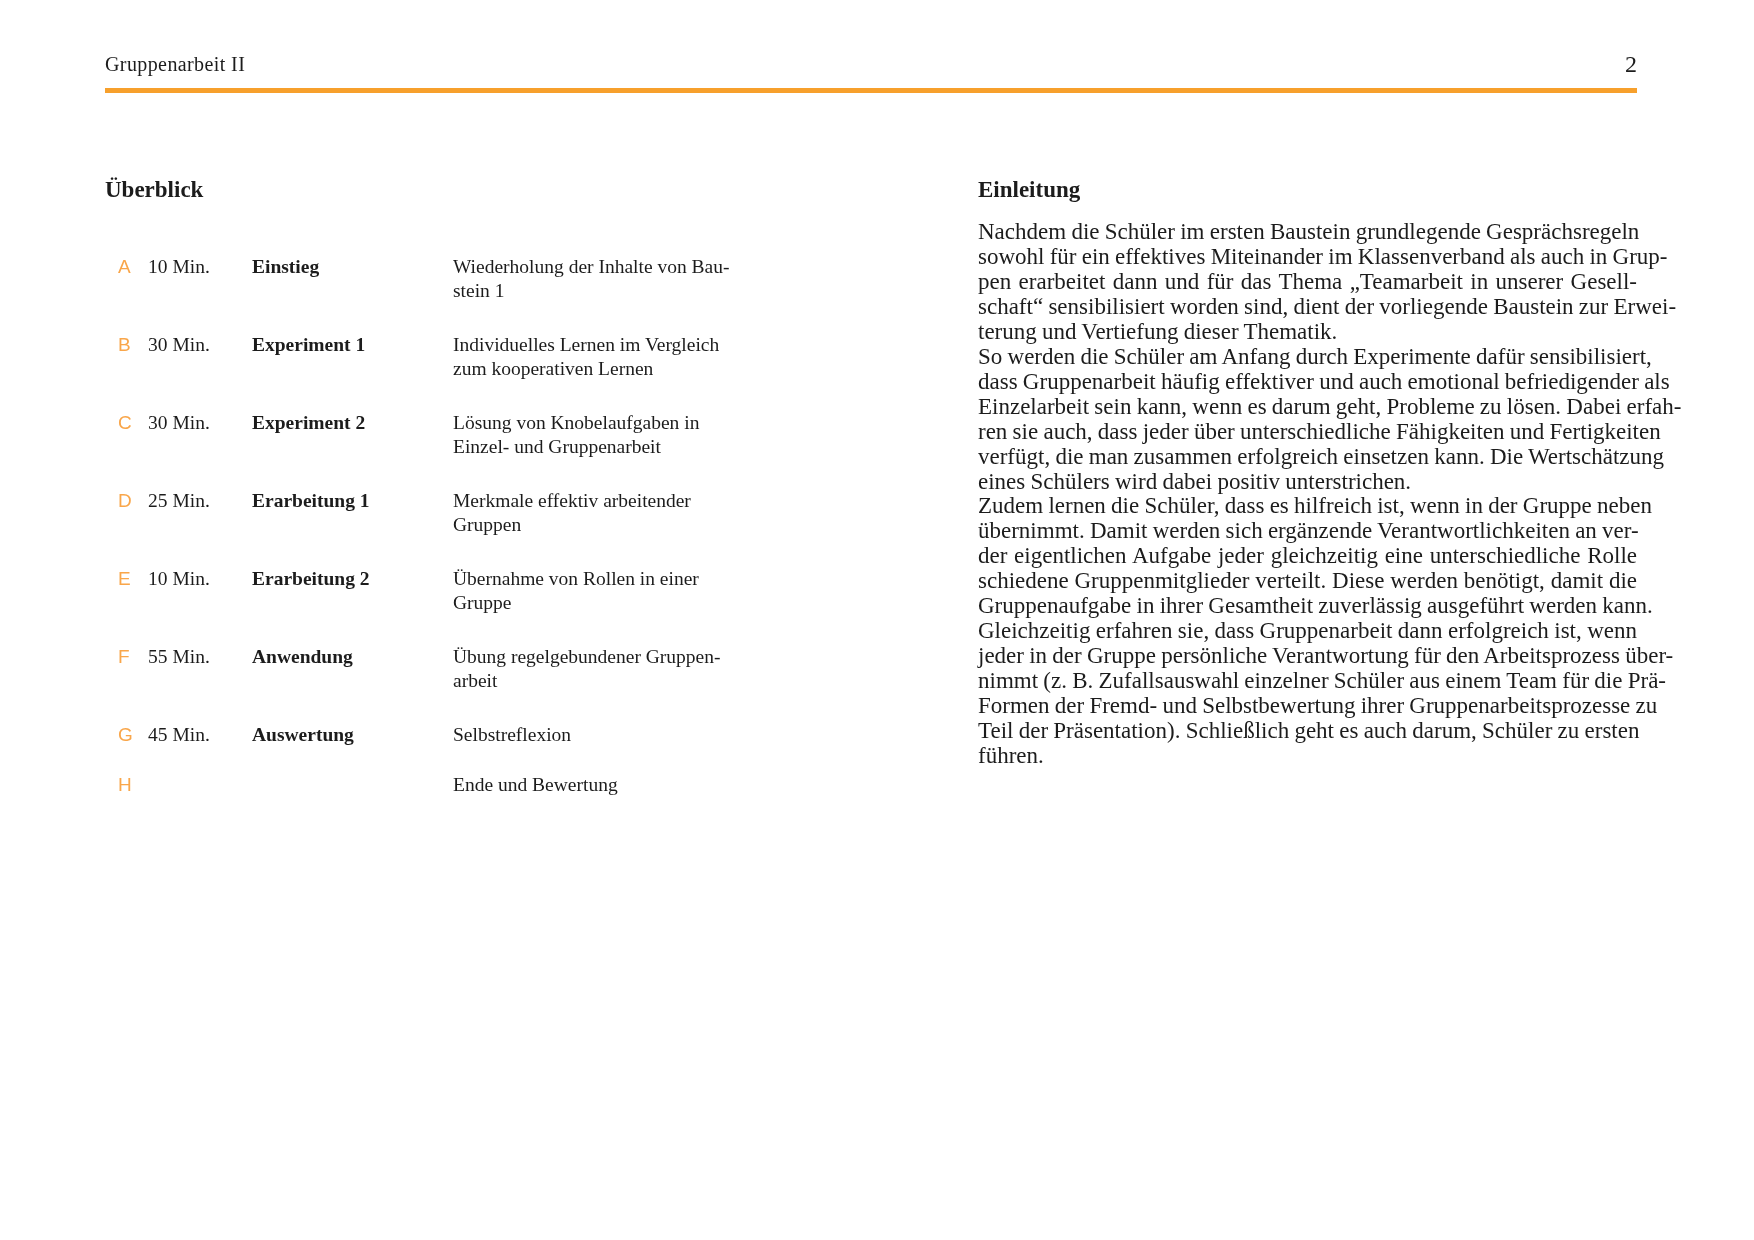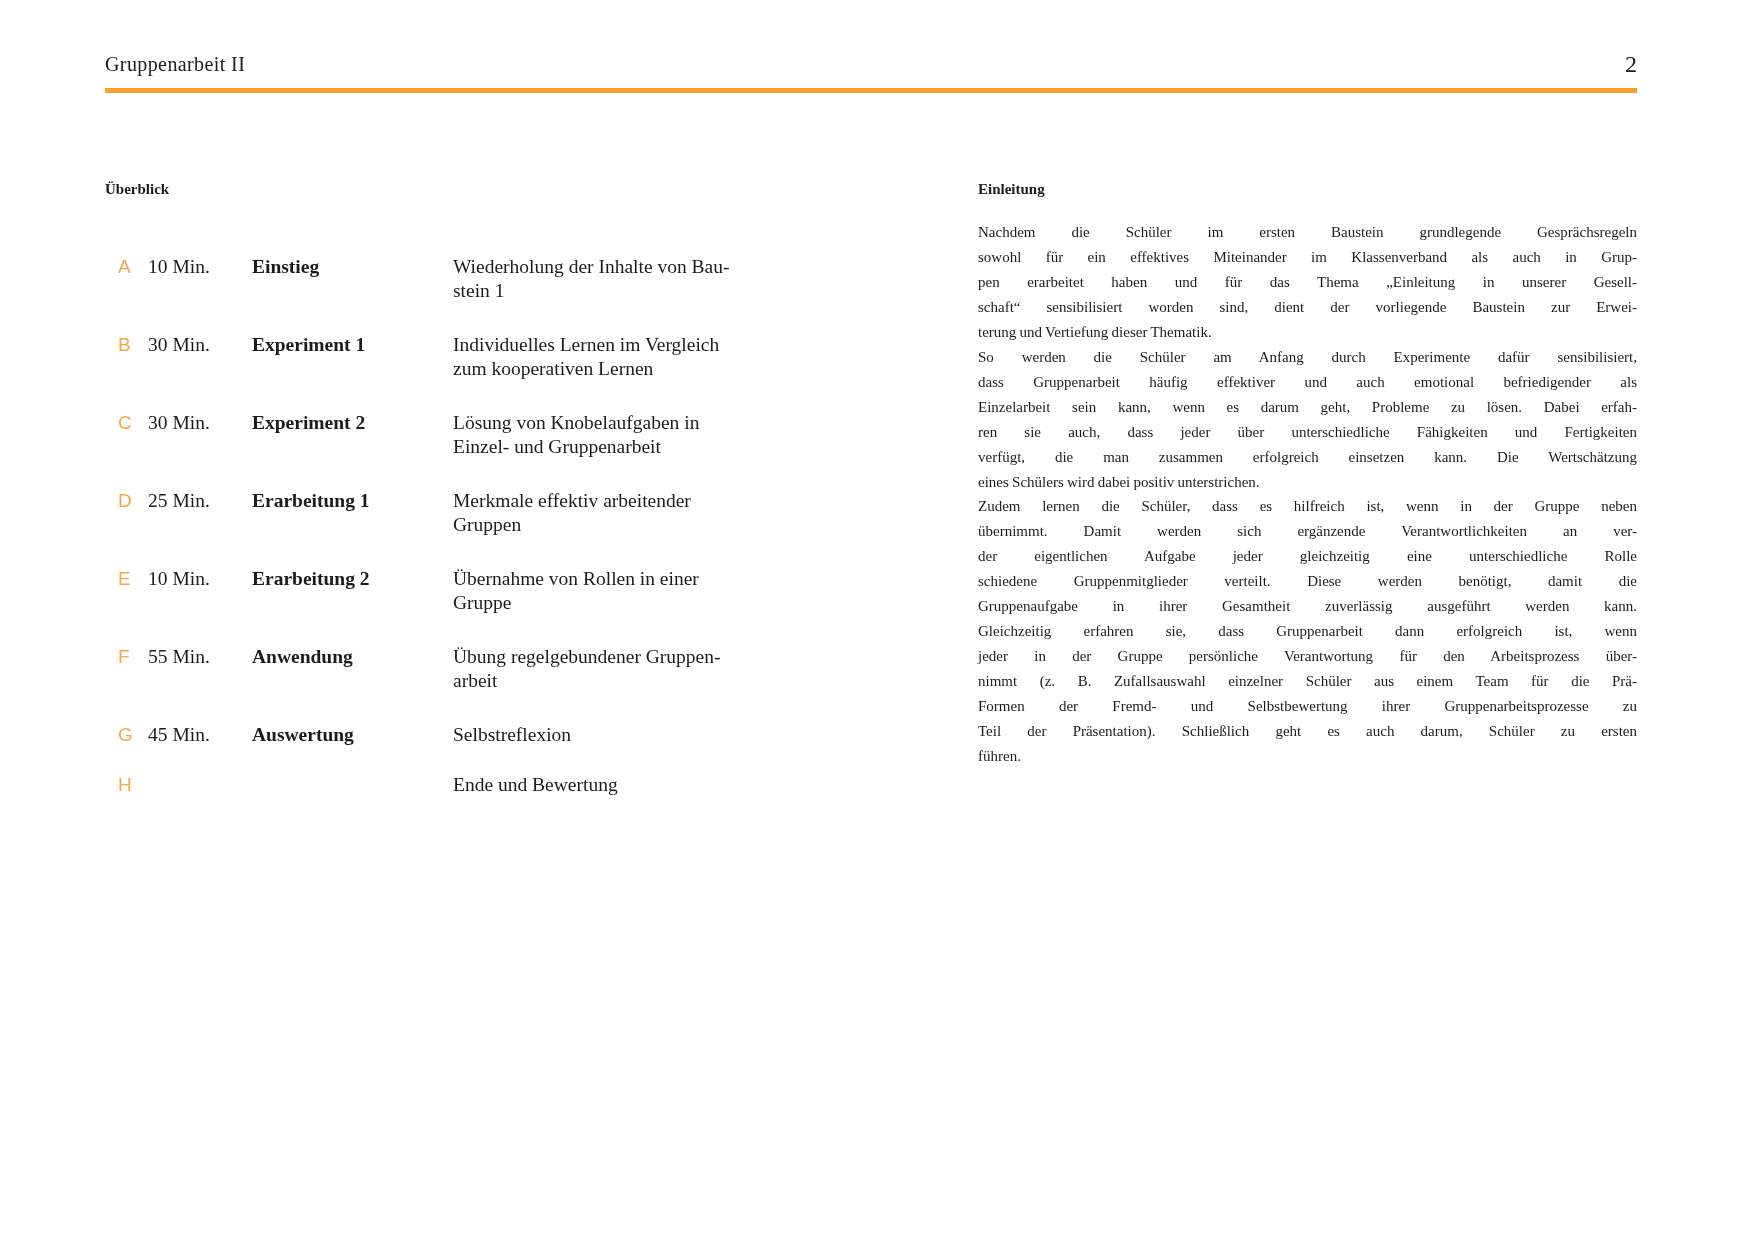--- a/index.html
+++ b/index.html
@@ -22,21 +22,21 @@
     font-size: 24px; line-height: 28px; text-align: right;
   }
   .header-rule {
     position: absolute; left: 105px; top: 88px;
     width: 1532px; height: 5px;
     background: var(--rule-color, #F7A02C);
   }
 
   .section-heading {
     position: absolute; top: 176px;
-    font-size: 15px; line-height: 27px; font-weight: bold;
+    font-size: 23px; line-height: 27px; font-weight: bold;
   }
   .overview-heading  { left: 105px; }
   .einleitung-heading{ left: 978px; }
 
   .overview-table {
     position: absolute; left: 105px; top: 255px; width: 700px;
   }
   .row {
     display: grid;
     grid-template-columns: 30px 104px 173px 1fr;
@@ -52,21 +52,21 @@
     color: var(--letter-color, #F9A64A);
   }
   .row-time  { }
   .row-phase { font-weight: bold; }
   .row-description { white-space: pre-line; margin-left: 28px; }
 
   .einleitung-body {
     position: absolute; left: 978px; top: 220px; width: 659px;
   }
   .line {
-    font-size: 15px; line-height: 24.95px;
+    font-size: 23px; line-height: 24.95px;
     white-space: nowrap;
     text-align: justify;
     text-align-last: justify;
     word-spacing: -0.5px;
   }
   .line.pl { text-align-last: left; }
 </style>
 </head>
 <body style="--rule-color: #F7A02C; --letter-color: #F9A64A;">
 
@@ -131,21 +131,21 @@
         <div class="row-time"></div>
         <div class="row-phase"></div>
         <div class="row-description">Ende und Bewertung</div>
       </div>
     </div>
 
   <div class="section-heading einleitung-heading">Einleitung</div>
   <div class="einleitung-body">
       <div class="line">Nachdem die Schüler im ersten Baustein grundlegende Gesprächsregeln</div>
       <div class="line">sowohl für ein effektives Miteinander im Klassenverband als auch in Grup-</div>
-      <div class="line">pen erarbeitet haben und für das Thema „Einleitung in unserer Gesell-</div>
+      <div class="line">pen erarbeitet dann und für das Thema „Teamarbeit in unserer Gesell-</div>
       <div class="line">schaft“ sensibilisiert worden sind, dient der vorliegende Baustein zur Erwei-</div>
       <div class="line pl">terung und Vertiefung dieser Thematik.</div>
       <div class="line">So werden die Schüler am Anfang durch Experimente dafür sensibilisiert,</div>
       <div class="line">dass Gruppenarbeit häufig effektiver und auch emotional befriedigender als</div>
       <div class="line">Einzelarbeit sein kann, wenn es darum geht, Probleme zu lösen. Dabei erfah-</div>
       <div class="line">ren sie auch, dass jeder über unterschiedliche Fähigkeiten und Fertigkeiten</div>
       <div class="line">verfügt, die man zusammen erfolgreich einsetzen kann. Die Wertschätzung</div>
       <div class="line pl">eines Schülers wird dabei positiv unterstrichen.</div>
       <div class="line">Zudem lernen die Schüler, dass es hilfreich ist, wenn in der Gruppe neben</div>
       <div class="line">übernimmt. Damit werden sich ergänzende Verantwortlichkeiten an ver-</div>

